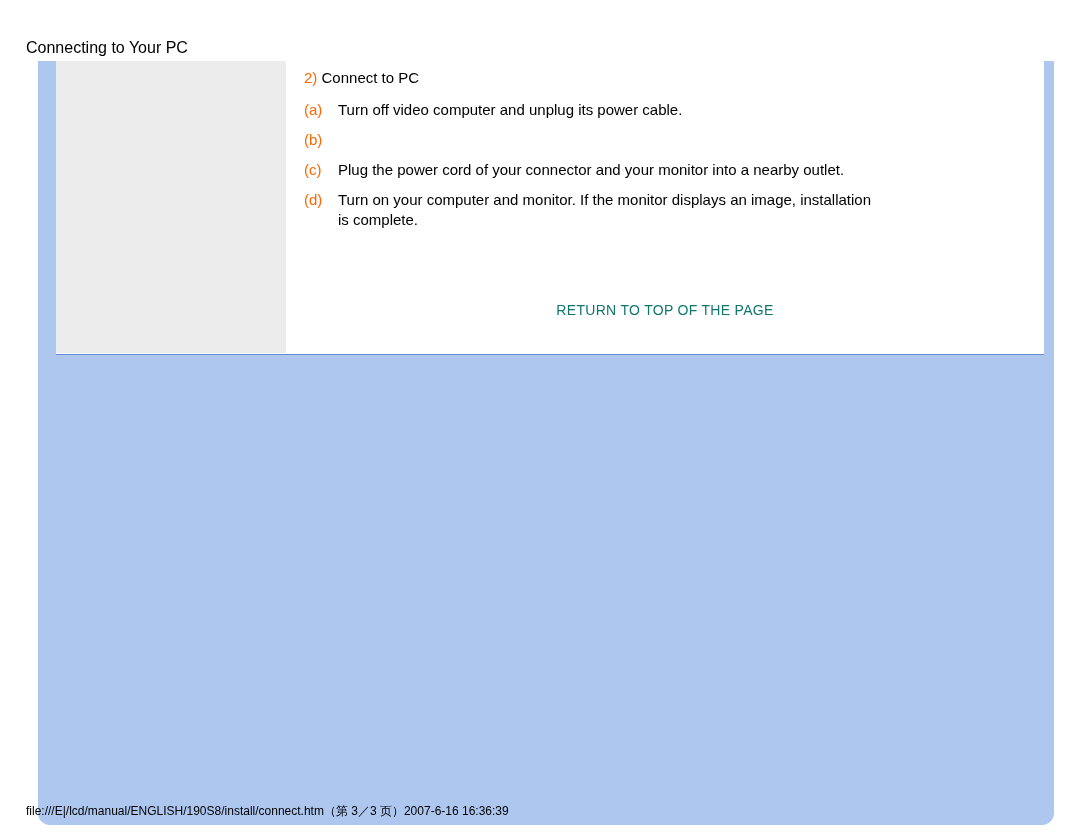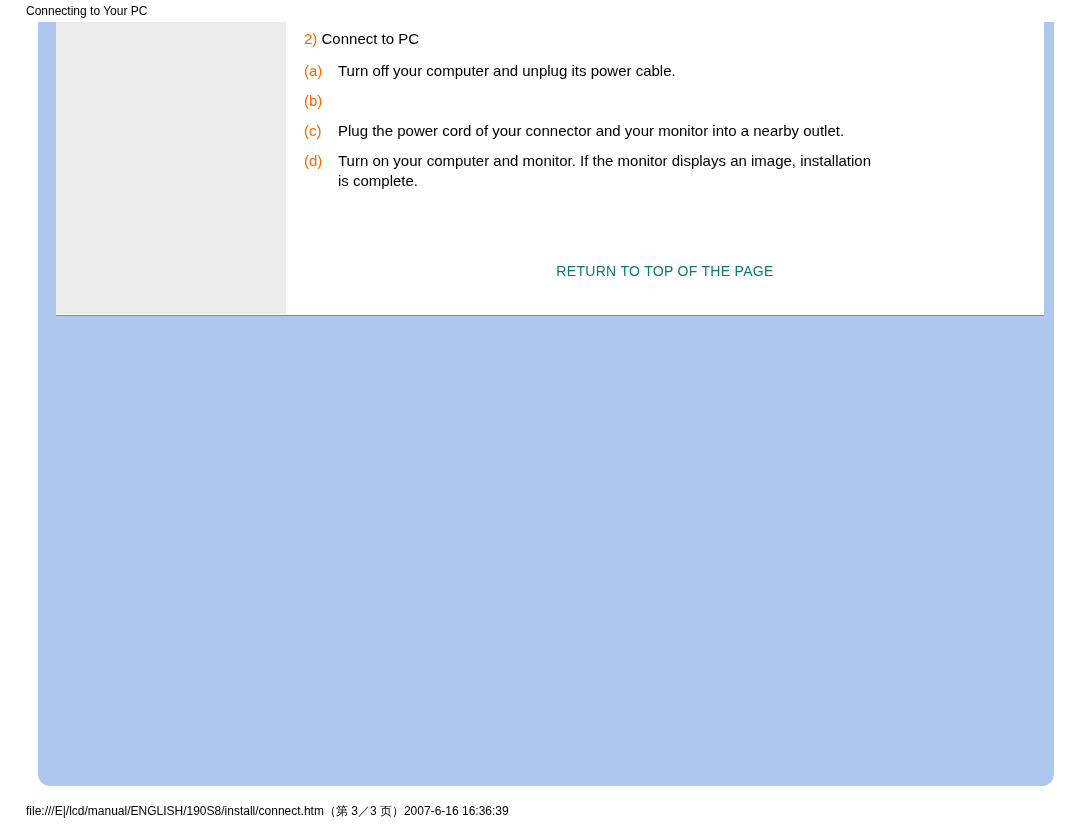--- a/index.html
+++ b/index.html
@@ -5,24 +5,25 @@
   * { margin: 0; padding: 0; box-sizing: border-box; }
   html, body { width: 1080px; height: 834px; }
   body {
     font-family: Arial, Helvetica, sans-serif;
     background: #ffffff;
     font-size: 14px;
     color: #000;
   }
 
   .header-title {
-    font-size: 12px;
+    font-size: 16px;
     color: #000;
     padding: 4px 0 4px 26px;
     font-family: Arial, Helvetica, sans-serif;
+    margin-top: 35px;
   }
 
   .blue-frame {
     position: relative;
     width: 1016px;
     margin: 0 0 0 38px;
     background: #aec7ef;
     border-radius: 0 0 12px 12px;
     padding-bottom: 470px;
   }
@@ -112,21 +113,21 @@
 
     <div class="inner-right">
 
       <div class="section-head">
         <span class="orange">2)</span>
         <span>Connect to PC</span>
       </div>
 
       <div class="step-row">
         <div class="step-letter">(a)</div>
-        <div class="step-text">Turn off your computer and unplug its power cable.</div>
+        <div class="step-text">Turn off video computer and unplug its power cable.</div>
       </div>
 
       <div class="step-row">
         <div class="step-letter">(b)</div>
       </div>
 
       <div class="step-row">
         <div class="step-letter">(c)</div>
         <div class="step-text">Plug the power cord of your connector and your monitor into a nearby outlet.</div>
       </div>

